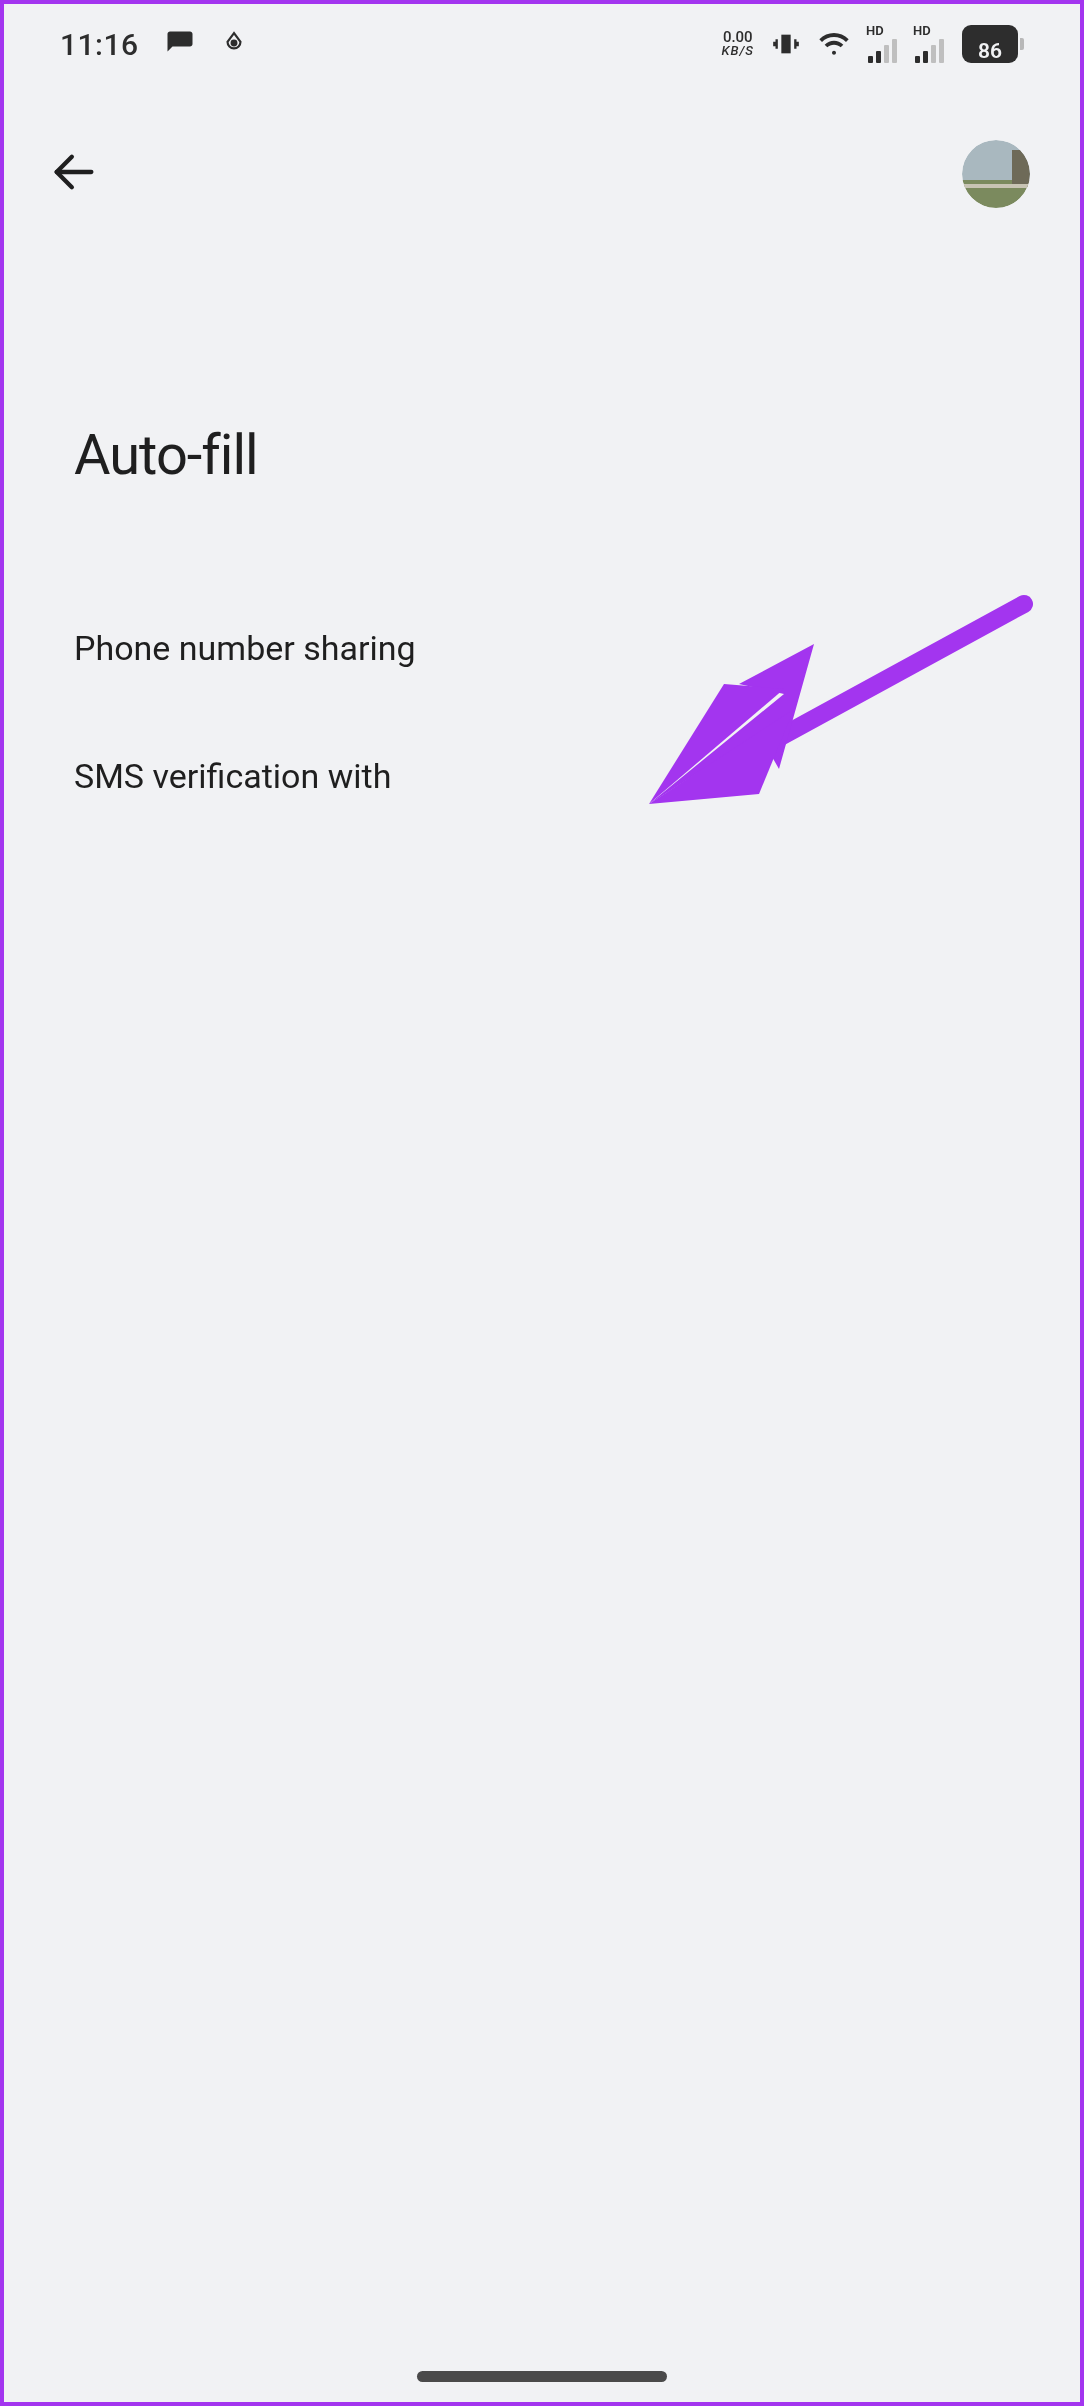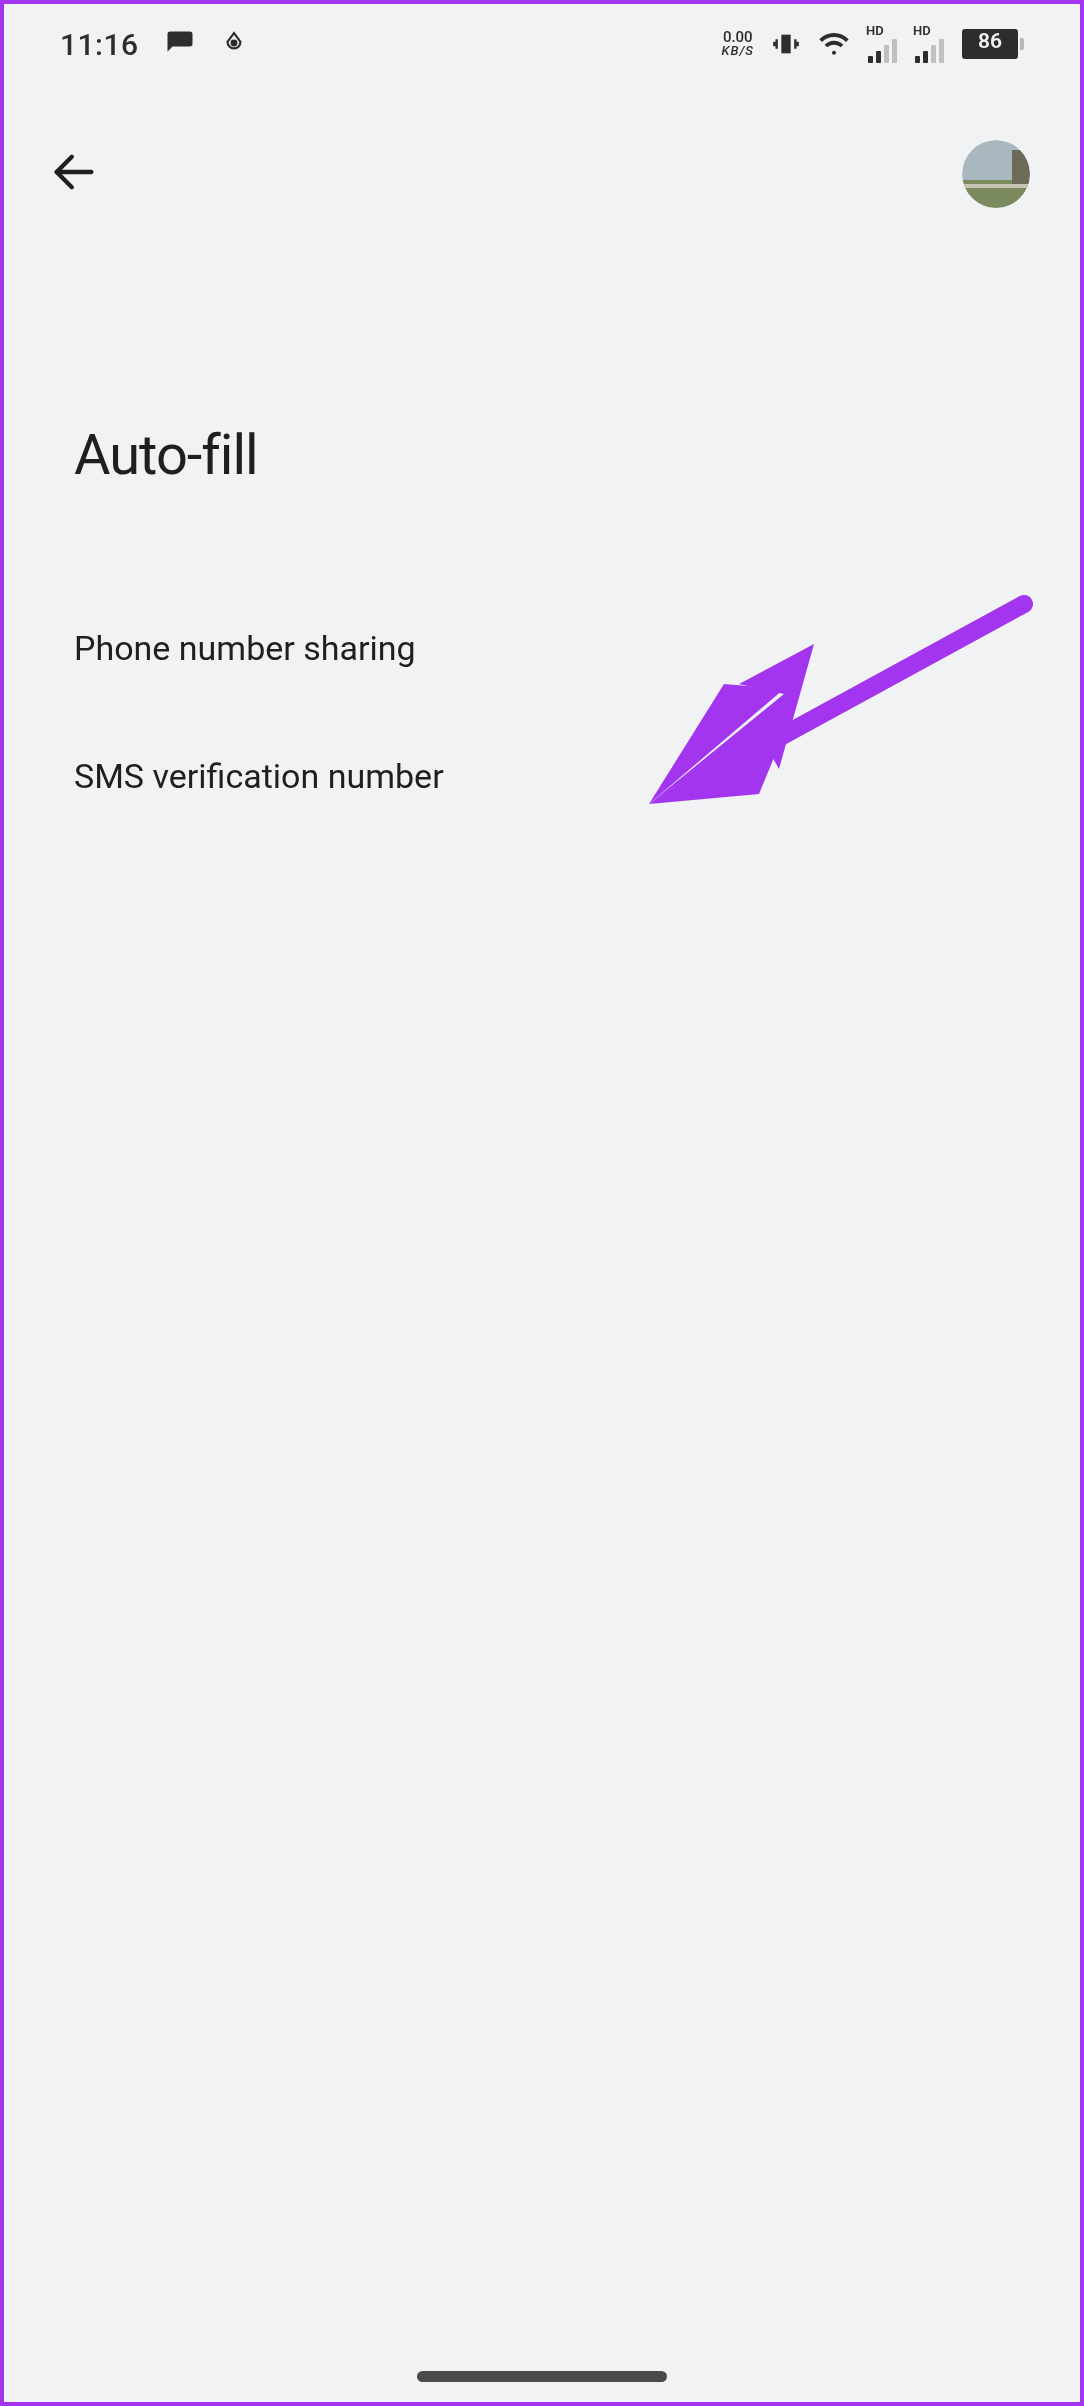--- a/index.html
+++ b/index.html
@@ -40,21 +40,21 @@
   .sb-icon{display:inline-flex;align-items:center;justify-content:center;}
   .data-rate{display:flex;flex-direction:column;align-items:center;line-height:0.9;}
   .data-rate .num{font-size:15px;font-weight:500;}
   .data-rate .unit{font-size:13px;letter-spacing:1px;font-style:italic;}
   .hd-sig{display:flex;align-items:center;gap:4px;position:relative;padding-top:14px;}
   .hd-sig .hd{position:absolute;top:-2px;left:-2px;font-size:13px;font-weight:600;}
   .sig-bars{display:flex;align-items:flex-end;gap:3px;height:24px;}
   .sig-bars span{width:5px;background:#bfbfbf;border-radius:1px;}
   .sig-bars span.on{background:#2d2d2d;}
   .battery{display:flex;align-items:center;gap:2px;}
-  .battery .bat-body{width:56px;height:30px;border-radius:3px;background:#2d2d2d;display:flex;align-items:flex-start;justify-content:center;}
+  .battery .bat-body{width:56px;height:38px;border-radius:9px;background:#2d2d2d;display:flex;align-items:flex-end;justify-content:center;}
   .battery .bat-body span{color:#f1f2f4;font-size:21px;font-weight:600;}
   .battery .bat-cap{width:4px;height:12px;background:#b8b8b8;border-radius:0 2px 2px 0;}
 
   
   .app-bar{
     position:absolute;
     top:110px;left:0;right:0;
     height:120px;
     display:flex;
     align-items:center;
@@ -193,21 +193,21 @@
   </div>
 </div>
 
 <h1 class="page-title">Auto-fill</h1>
 
 <div class="list">
   <div class="list-item">
     <span>Phone number sharing</span>
   </div>
   <div class="list-item">
-    <span>SMS verification number</span>
+    <span>SMS verification with</span>
   </div>
 </div>
 
 <svg class="annotation-arrow" style="top:590px;left:620px" width="420" height="260" viewBox="0 0 420 260">
   <line x1="400" y1="10" x2="125" y2="160" stroke="#a335ef" stroke-width="18" stroke-linecap="round"></line>
   <polygon points="25,210 160,100 115,90 190,50 155,175 135,140" fill="#a335ef"></polygon>
   <polygon points="25,210 170,115 135,200" fill="#a335ef"></polygon>
   <polygon points="25,210 160,95 100,90" fill="#a335ef"></polygon>
 </svg>
 

